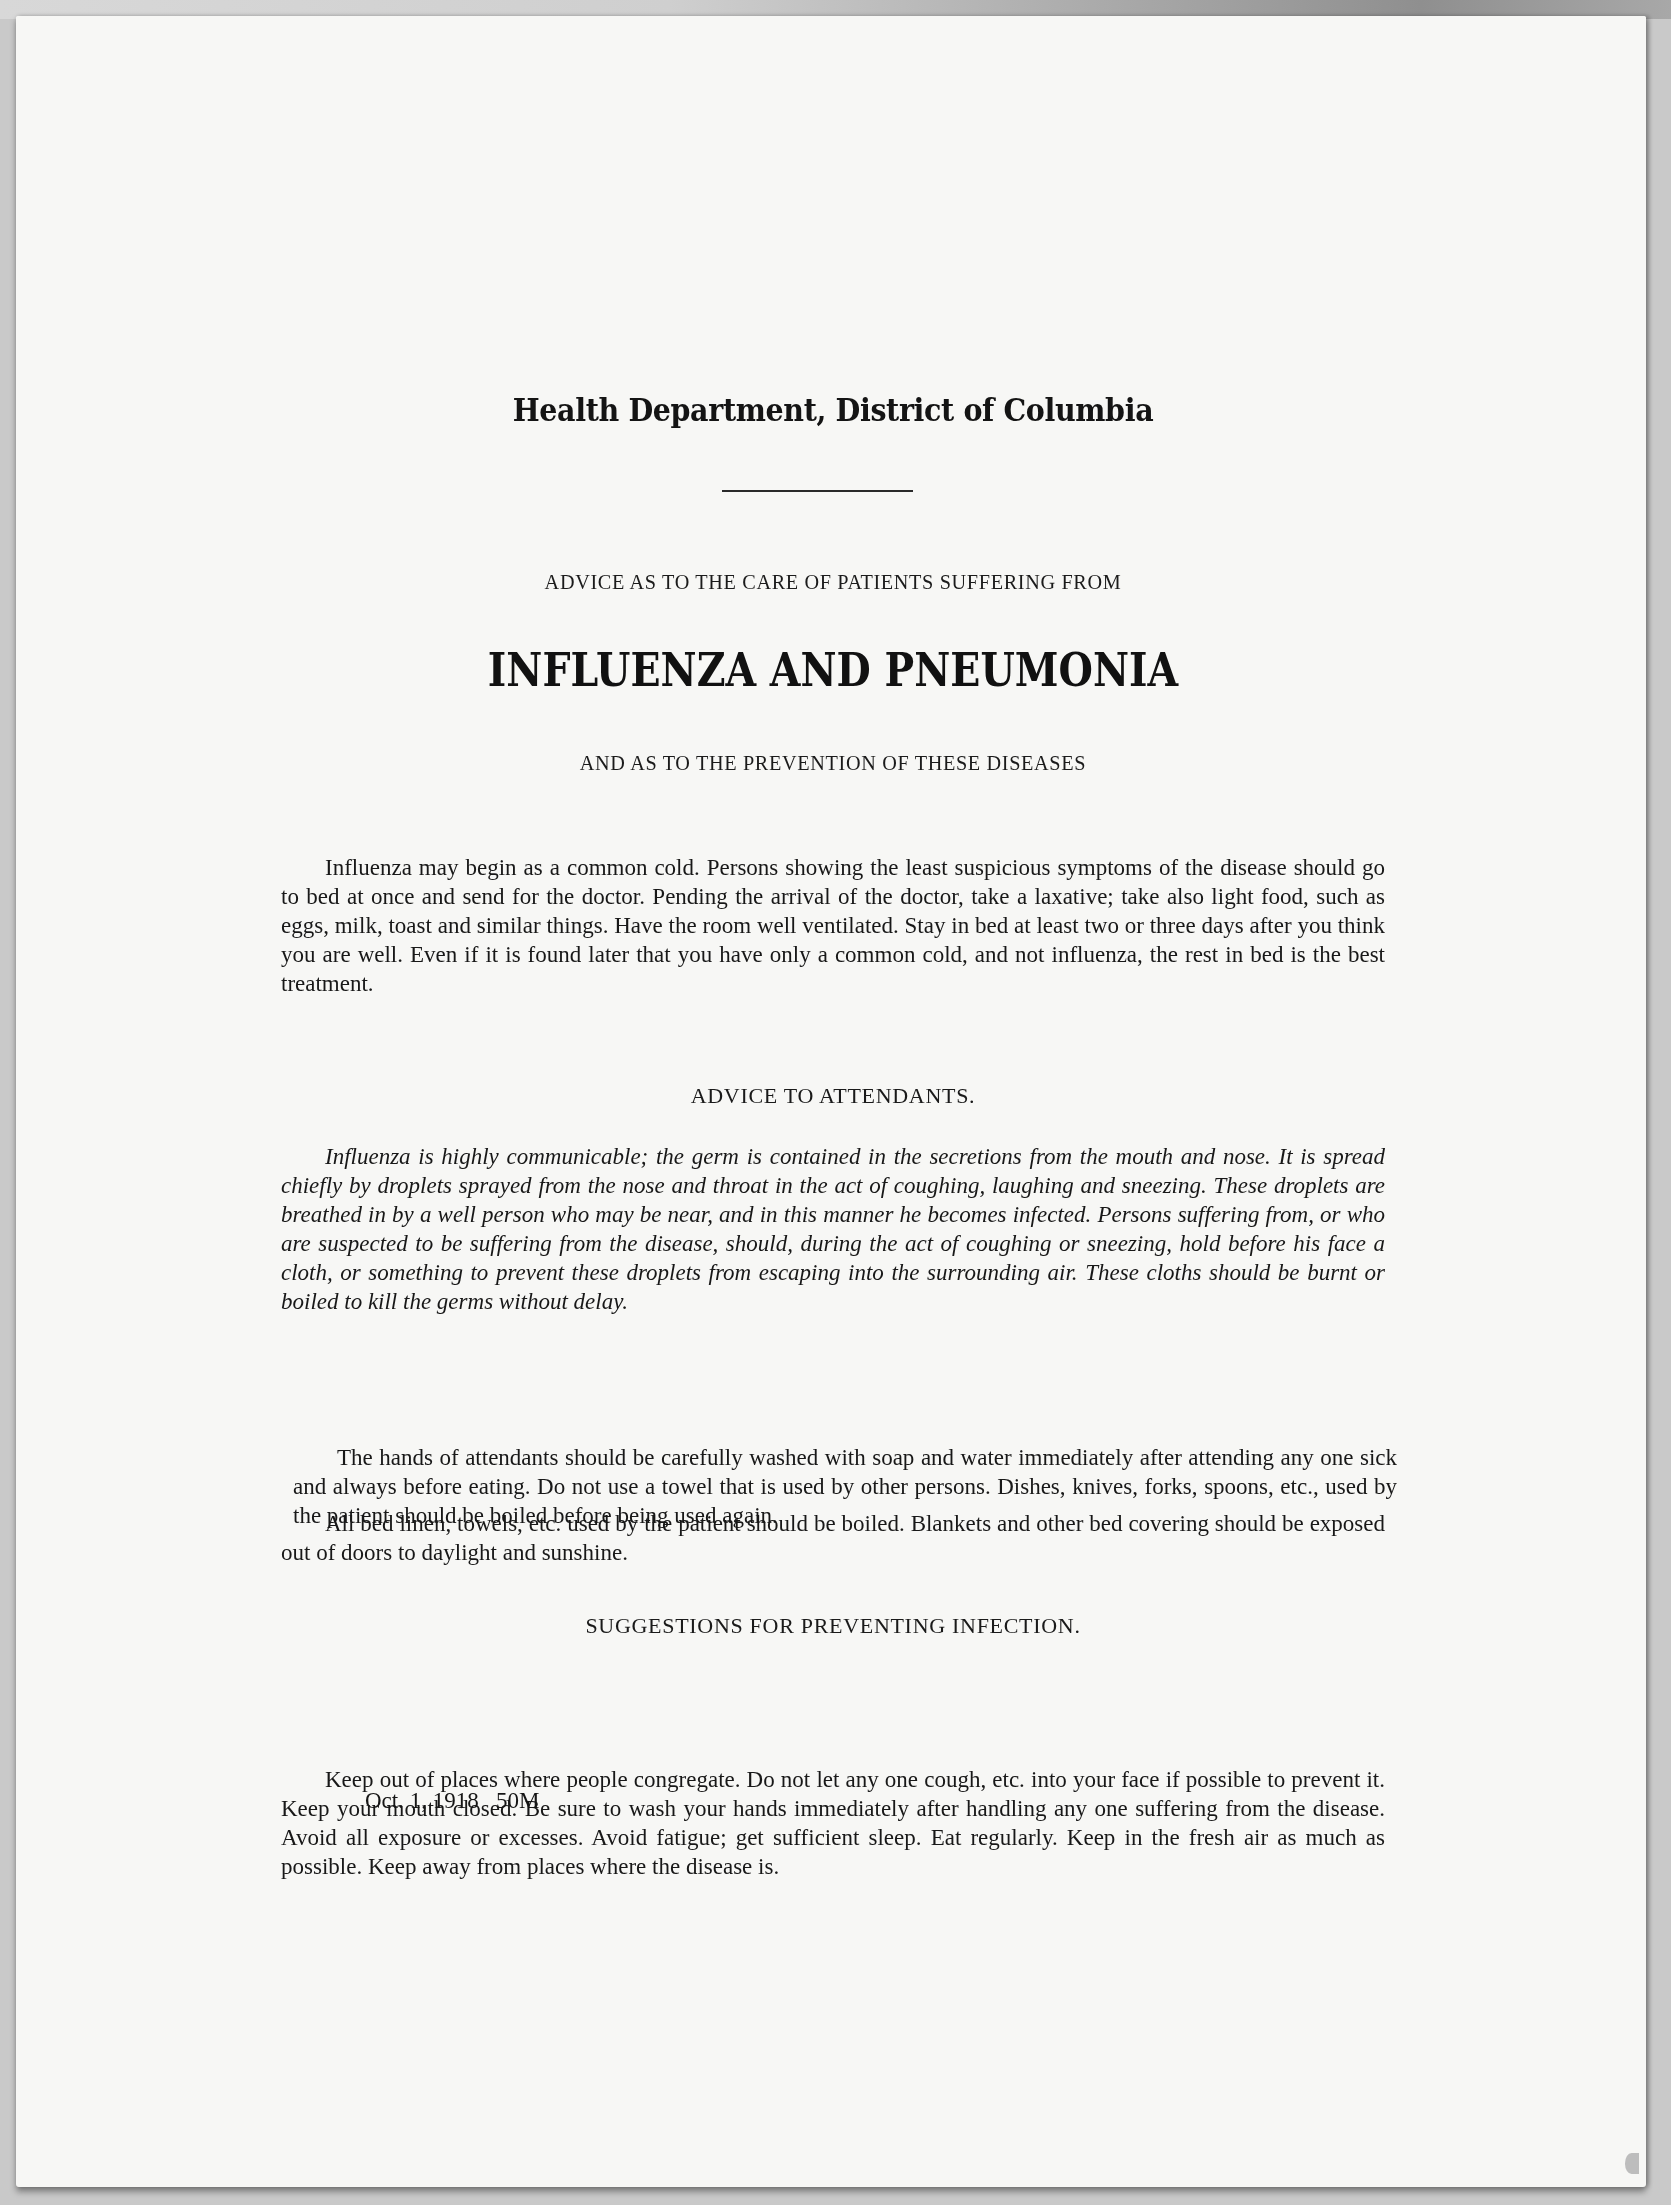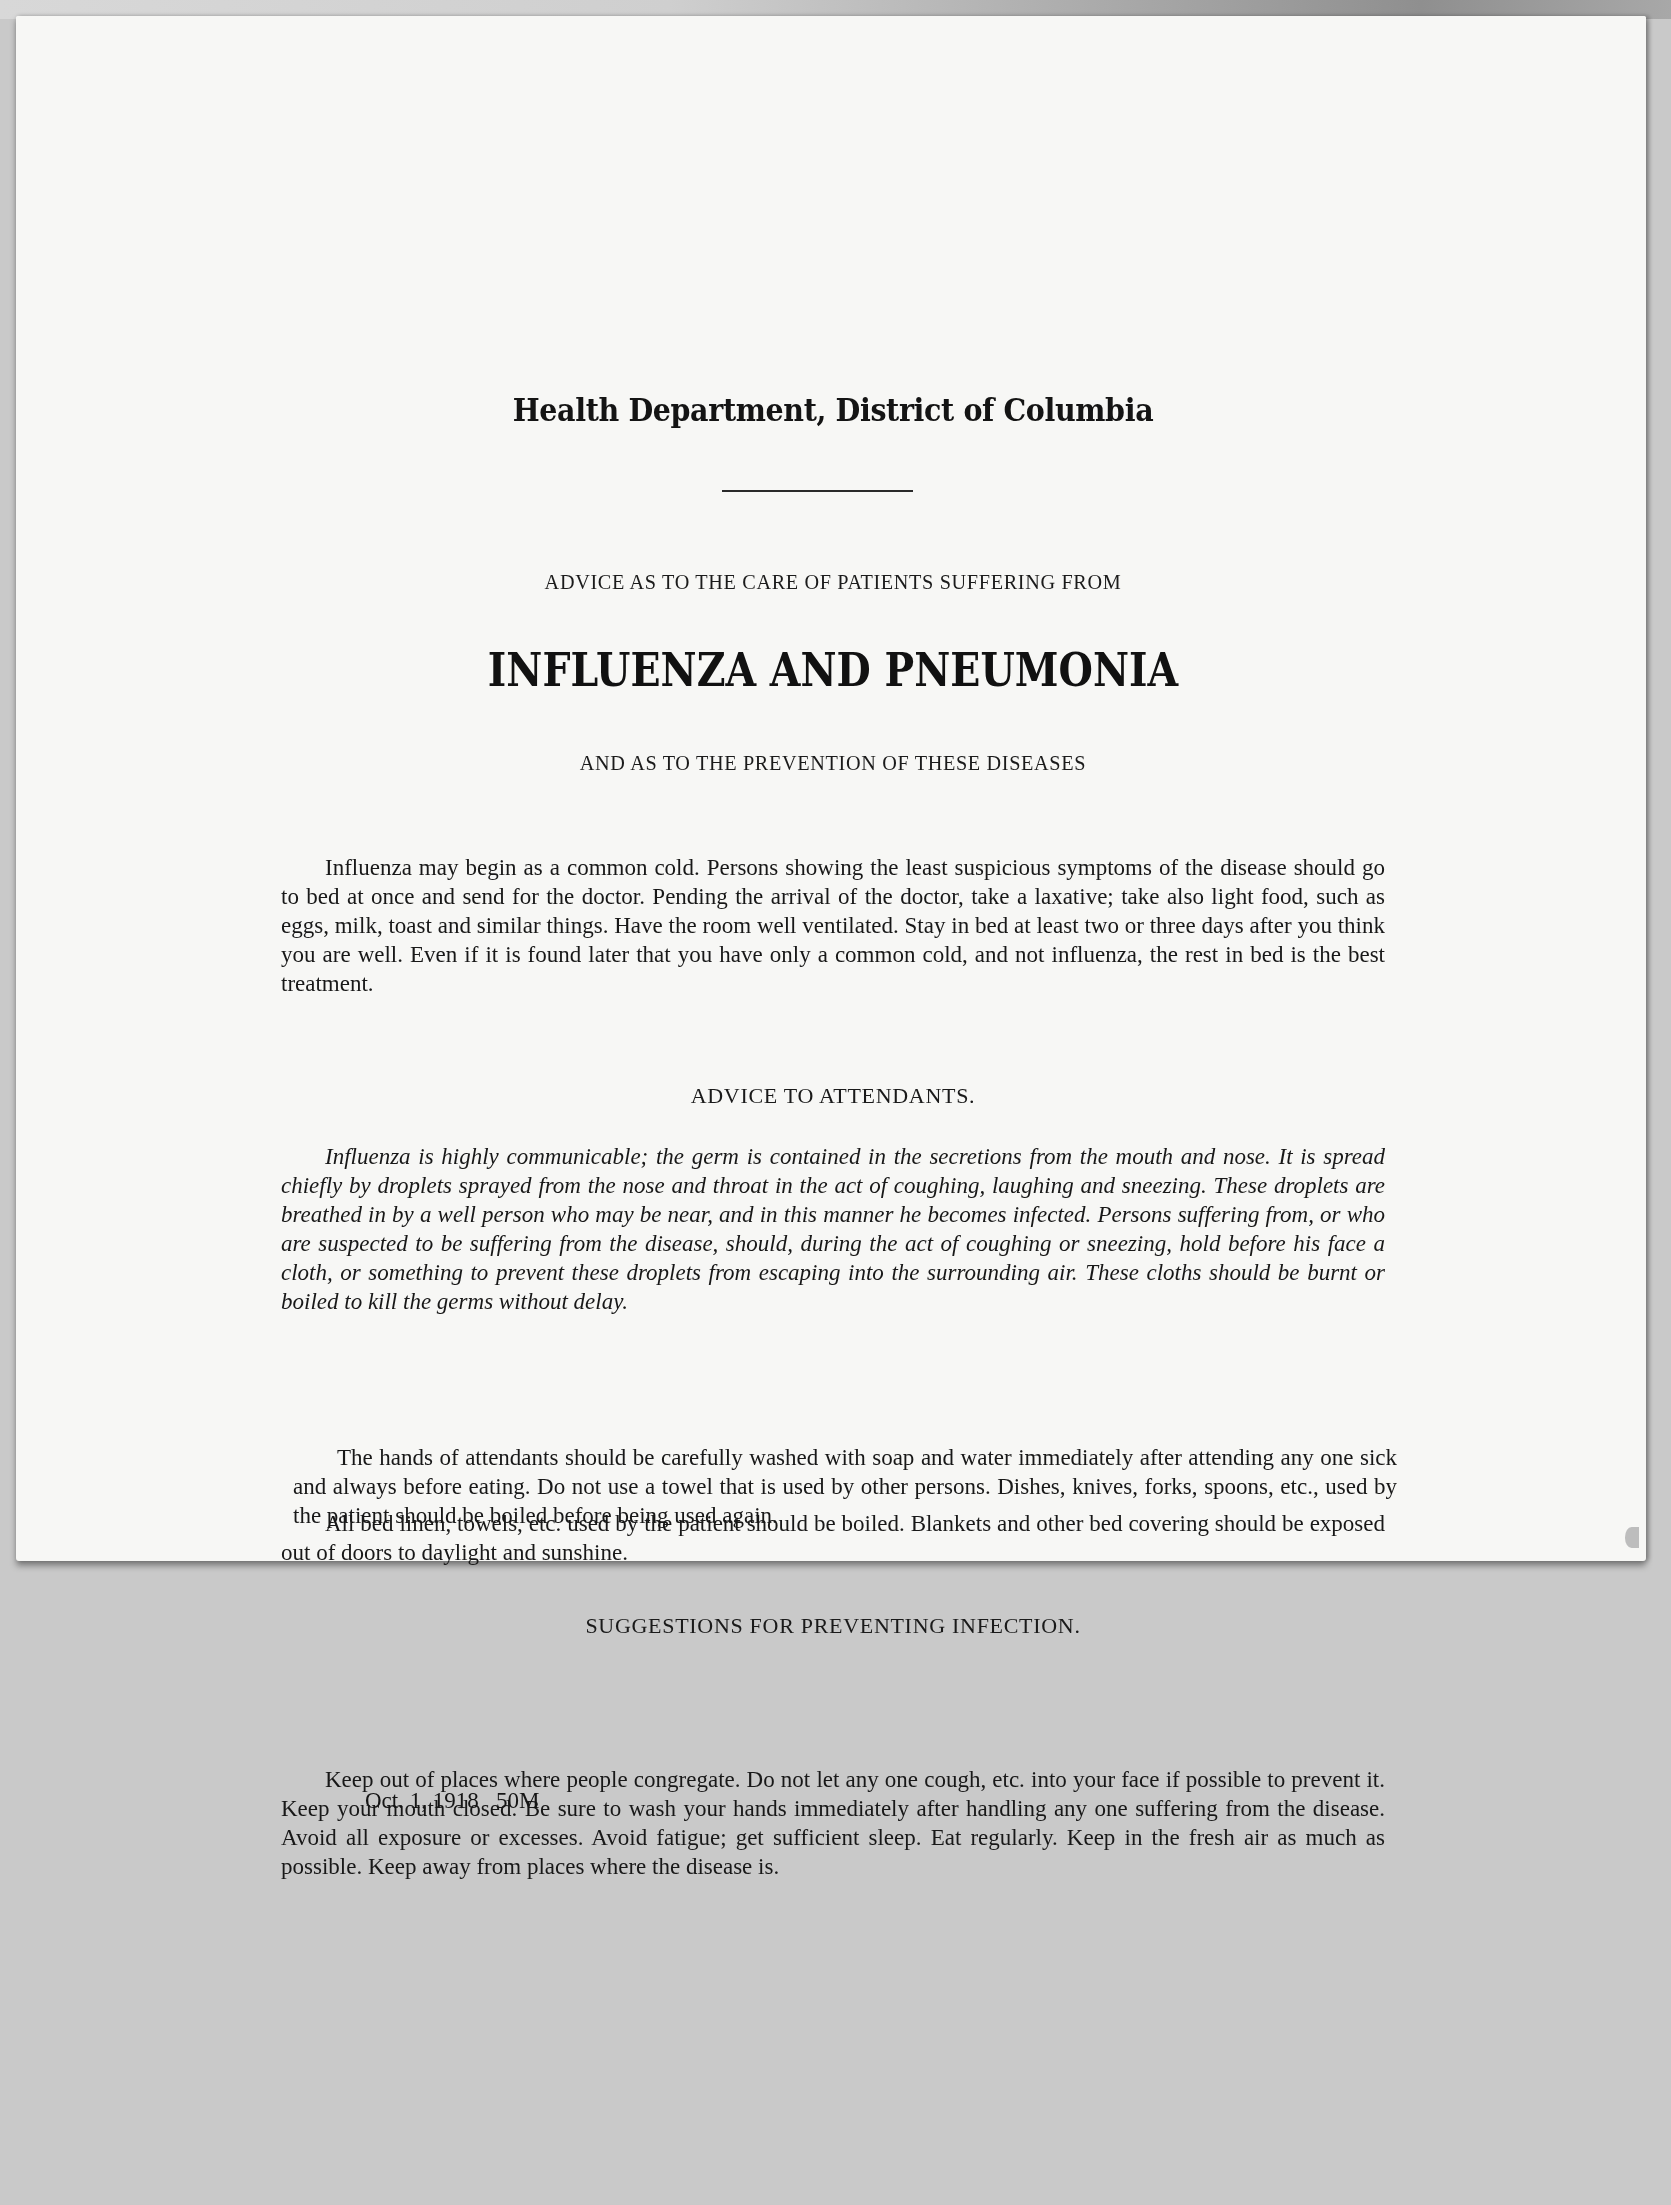--- a/index.html
+++ b/index.html
@@ -19,21 +19,21 @@
       position: absolute;
       left: 0; top: 0;
       width: 1672px; height: 19px;
       background: linear-gradient(to right, #d8d8d8 0%, #cfcfcf 40%, #8f8f8f 85%, #a8a8a8 100%);
     }
     .page {
       position: absolute;
       left: 16px;
       top: 16px;
       width: 1630px;
-      height: 1545px;
+      height: 2171px;
       background: #f7f7f5;
       box-shadow: 0 4.4px 5.9px rgba(0,0,0,0.35), 2.9px 0 4.4px rgba(0,0,0,0.25);
       border-radius: 1.5px 1.5px 2.9px 2.9px;
     }
     .content {
       position: absolute;
       left: 265px;
       width: 1104px;
     }
     .org-title {

